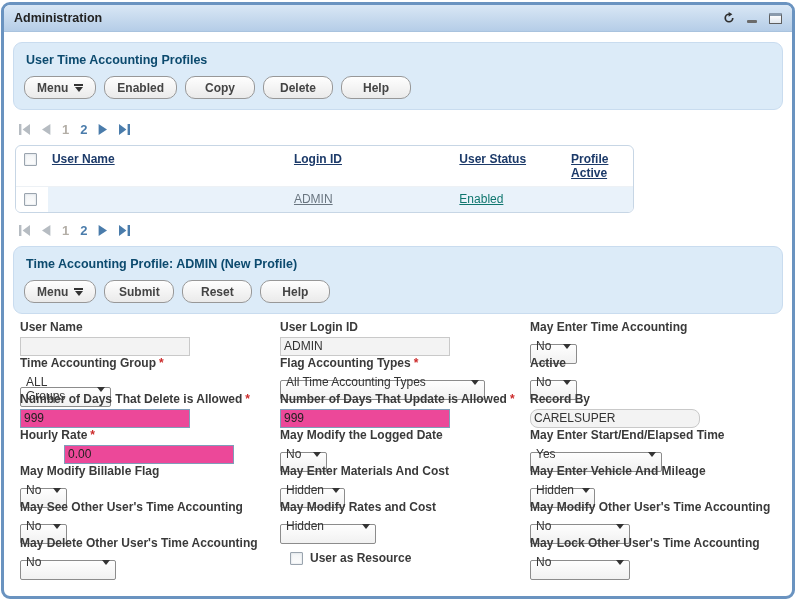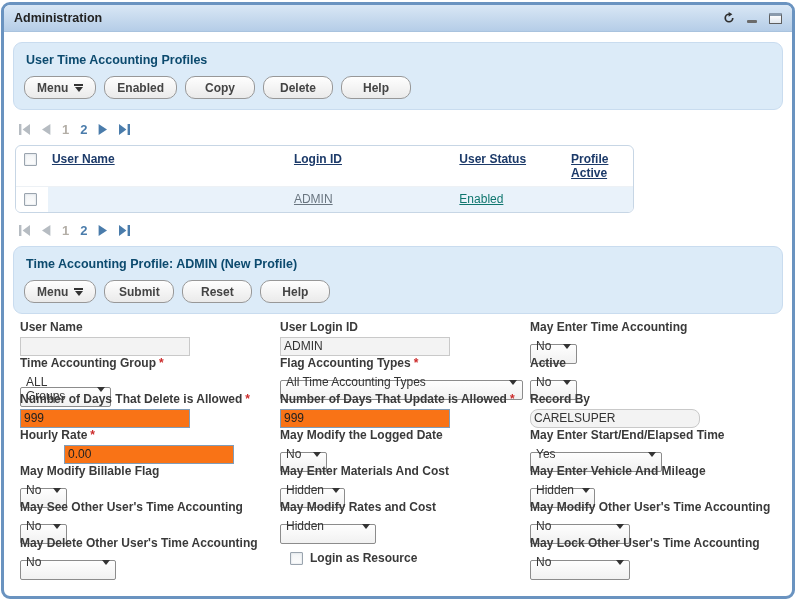--- a/index.html
+++ b/index.html
@@ -99,21 +99,21 @@
 
   .form-grid {
     display: grid;
     grid-template-columns: 260px 250px auto;
     padding: 6px 4px 0 7px;
   }
   .field { height: 36px; overflow: visible; }
   .field-label { font-size: 12px; font-weight: bold; color: #3a3a3a; white-space: nowrap; line-height: 14px; margin-bottom: 2px; }
   .req { color: #cc2b2b; margin-left: 3px; }
   .txt {
-    height: 19px; border: 1px solid #7f9db9; background: #f97316;
+    height: 19px; border: 1px solid #7f9db9; background: #ec4899;
     font-family: "Liberation Sans", sans-serif; font-size: 12px; color: #222;
     padding: 1px 3px; border-radius: 0;
   }
   .txt:disabled, .txt.ro {
     background: #f3f3f3; border: 1px solid #c9c9c9; color: #333;
   }
   .sel {
     display: inline-flex; align-items: center; justify-content: space-between;
     height: 20px; border: 1px solid #8c8c8c; border-radius: 2px;
     background: linear-gradient(#fefefe, #f1f1f1);
@@ -273,21 +273,21 @@
 
       <div class="field">
         <div class="field-label"><span>Time Accounting Group</span><span class="req">*</span></div>
         <span class="sel" style="width:91px;">
             <span>ALL Groups</span>
             <span class="tri"></span>
           </span>
       </div>
       <div class="field">
         <div class="field-label"><span>Flag Accounting Types</span><span class="req">*</span></div>
-        <span class="sel" style="width:243px;">
+        <span class="sel" style="width:205px;">
             <span>All Time Accounting Types</span>
             <span class="tri"></span>
           </span>
       </div>
       <div class="field">
         <div class="field-label">Active</div>
         <span class="sel" style="width:47px;">
             <span>No</span>
             <span class="tri"></span>
           </span>
@@ -372,21 +372,21 @@
       <div class="field">
         <div class="field-label">May Delete Other User's Time Accounting</div>
         <span class="sel" style="width:96px;">
             <span>No</span>
             <span class="tri"></span>
           </span>
       </div>
       <div class="field">
         <div class="cb-field">
           <input type="checkbox" class="cb" style="">
-          <span class="cb-label">Login as Resource</span>
+          <span class="cb-label">User as Resource</span>
         </div>
       </div>
       <div class="field">
         <div class="field-label">May Lock Other User's Time Accounting</div>
         <span class="sel" style="width:100px;">
             <span>No</span>
             <span class="tri"></span>
           </span>
       </div>
     </div>

